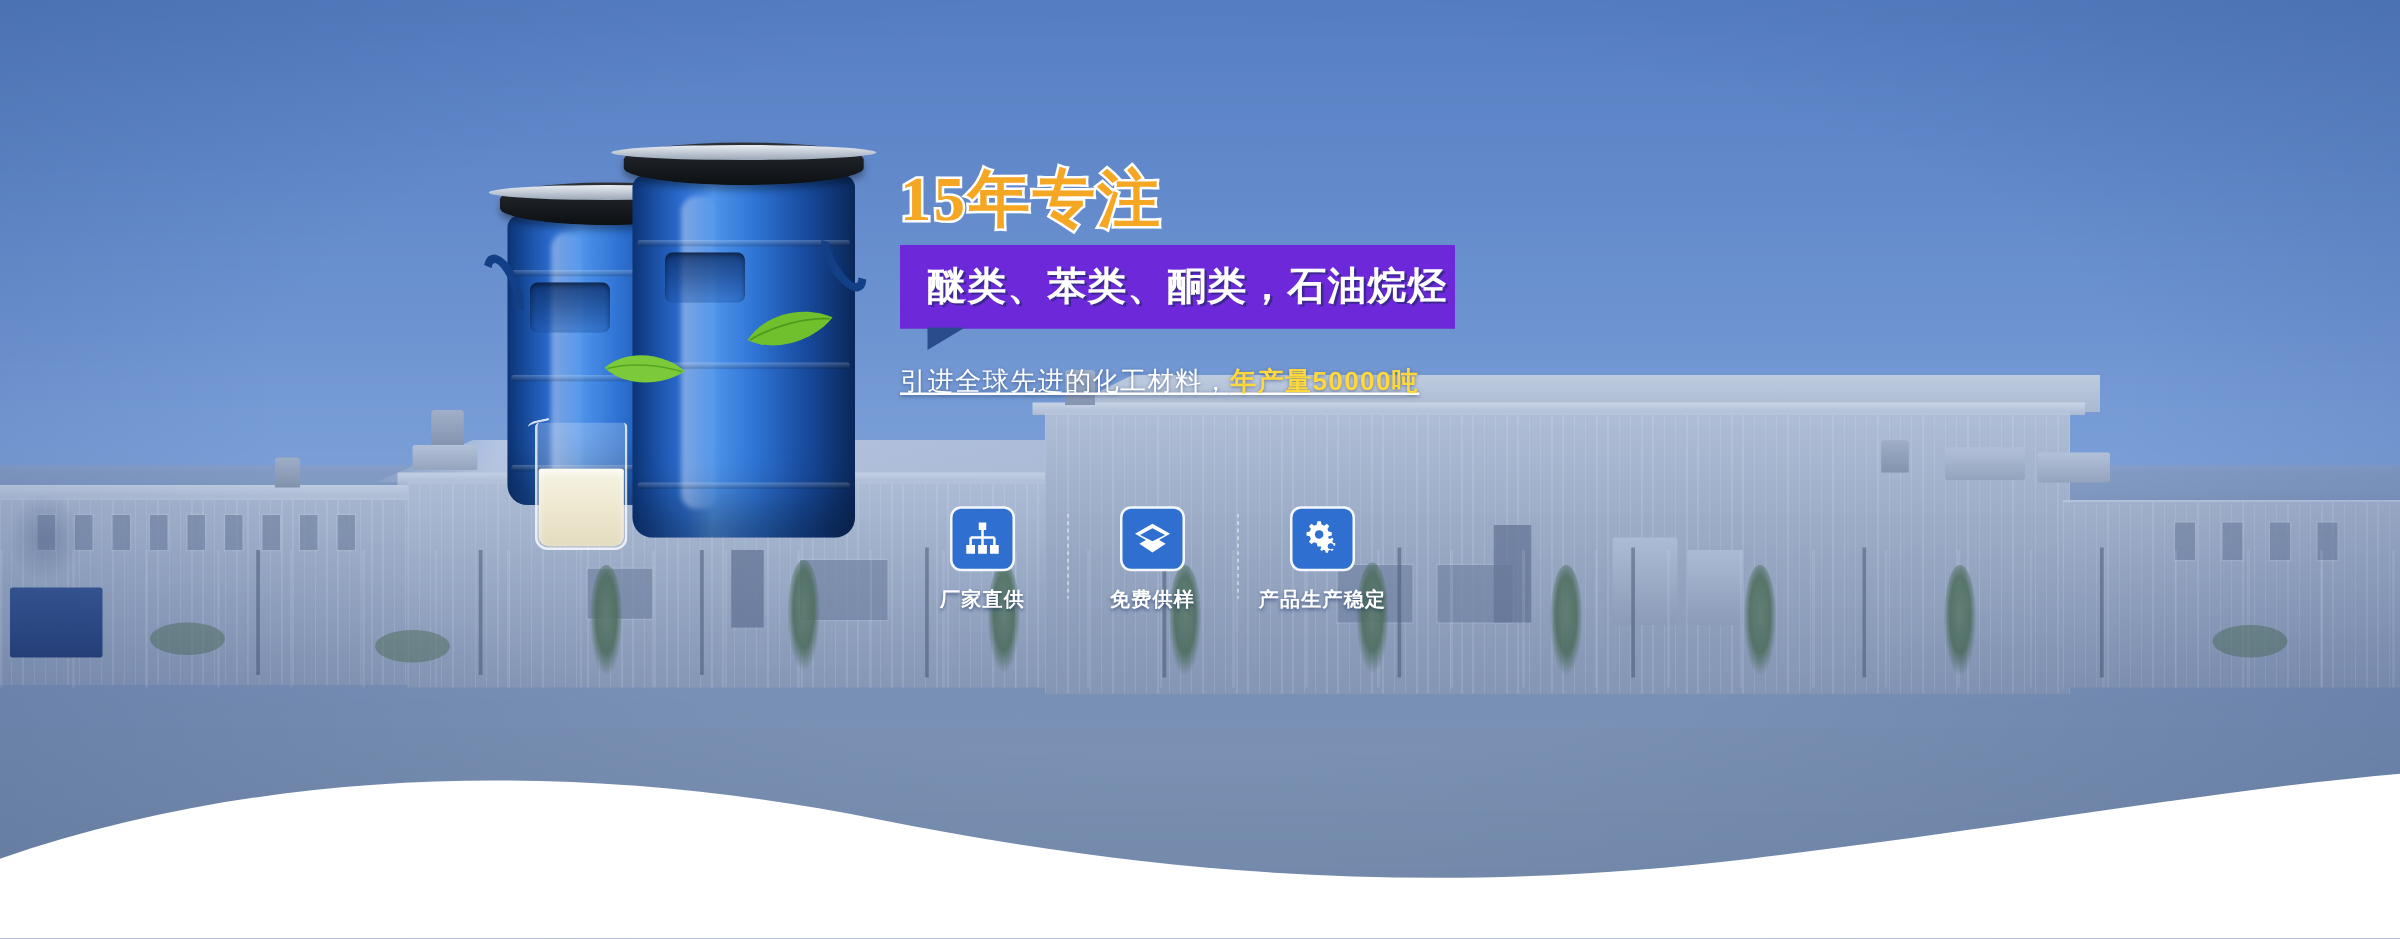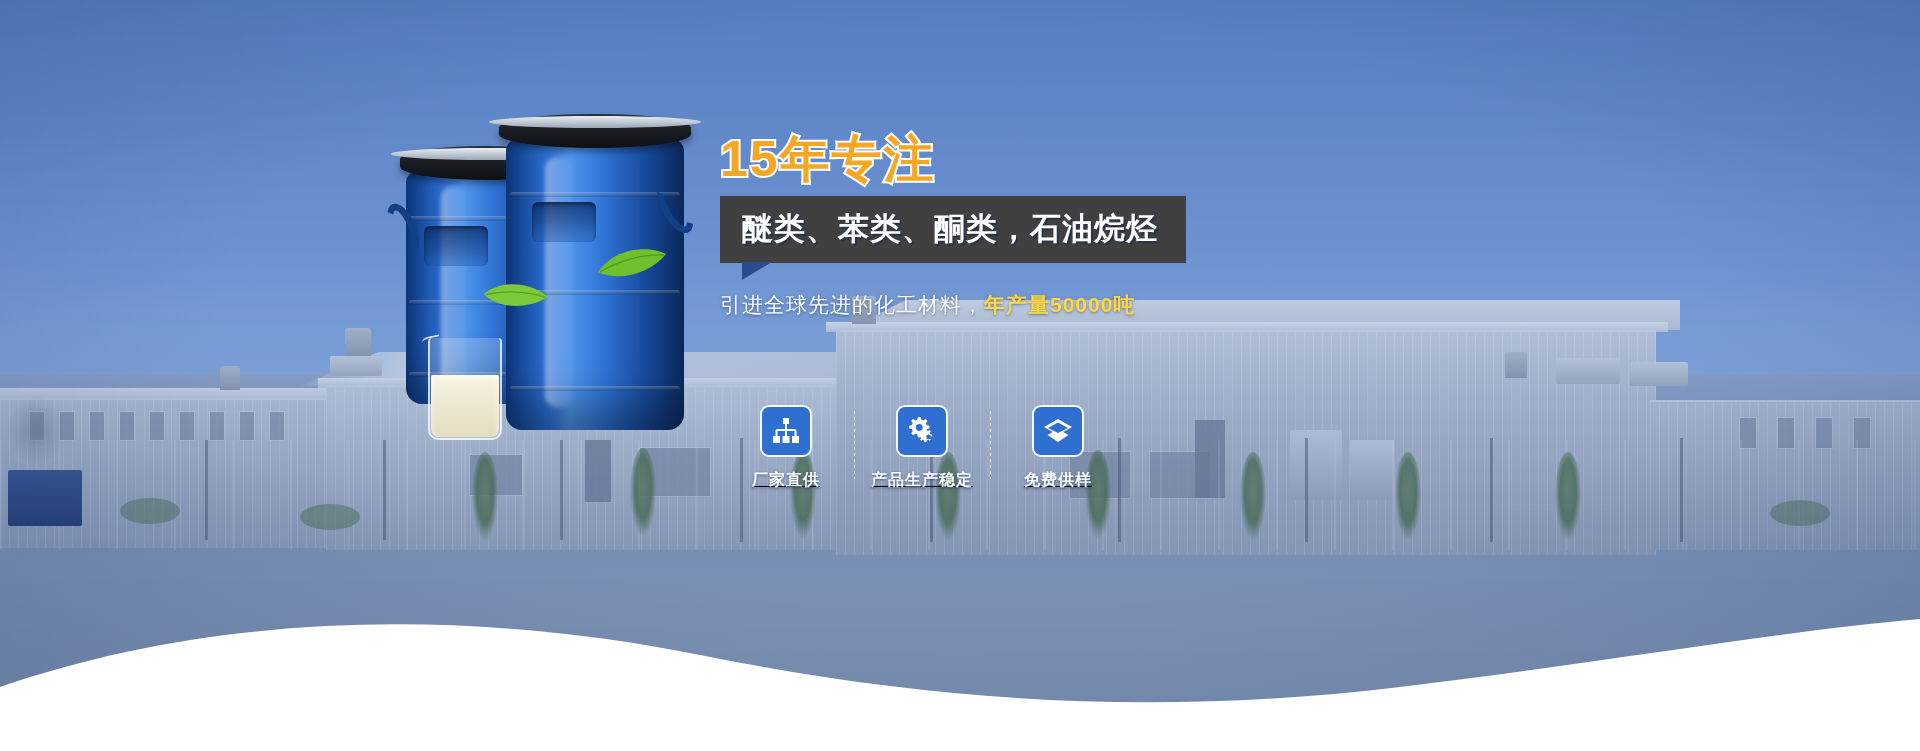--- a/index.html
+++ b/index.html
@@ -206,65 +206,66 @@
 
   
   .leaf { position:absolute; }
   .leaf svg { display:block; }
 
   
   #copy { position:absolute; left:720px; top:126px; width:520px; }
 
   .line1 { display:flex; align-items:flex-end; gap:12px; height:58px; }
   .hl-cn {
-    font-family:Liberation Sans, sans-serif;
+    font-family:Liberation Serif, serif;
     font-size:50px; font-weight:bold; letter-spacing:2px;
     color:#f5a623; line-height:1;
     -webkit-text-stroke:4px #ffffff;
     paint-order:stroke fill;
     text-shadow:0 0 1px #fff;
   }
   .hl-en {
     font-family:"Liberation Serif", serif;
     font-size:27px; letter-spacing:5px; color:rgba(255,255,255,.42);
     line-height:1; padding-bottom:4px; white-space:nowrap;
     overflow:hidden;
   }
 
   .band-wrap { position:relative; margin-top:12px; }
   .band {
-    background:#404040;
-    padding:12px 28px 13px 22px;
+    background:#6d28d9;
+    padding:12px 6px 13px 22px;
     display:inline-block;
     text-align:center;
   }
   .band-text {
     font-family:"Liberation Sans", sans-serif;
     font-size:31px; font-weight:bold; color:#ffffff;
     letter-spacing:1px; white-space:nowrap;
     text-shadow:2px 2px 0 rgba(20,40,85,.55);
   }
   .band-tail {
     position:absolute; left:22px; bottom:-17px;
     width:0; height:0;
     border-left:30px solid #2b4c8c;
     border-bottom:18px solid transparent;
   }
 
   .subline {
     margin-top:28px;
     font-size:21px; color:#ffffff; letter-spacing:1px; white-space:nowrap;
     text-shadow:0 1px 3px rgba(20,45,95,.55);
+    text-decoration:underline;
   }
   .subline .accent { color:#ffd83d; font-weight:bold; }
 
   
   #features {
     position:absolute; left:718px; top:405px;
-    display:flex; align-items:center;text-decoration:underline;
+    display:flex; align-items:center;
   }
   .feat {
     width:136px; display:flex; flex-direction:column; align-items:center;
     position:relative;
   }
   .feat + .feat::before {
     content:""; position:absolute; left:0; top:6px;
     width:1px; height:68px;
     background-image:linear-gradient(180deg, rgba(255,255,255,.7) 50%, rgba(255,255,255,0) 0);
     background-size:1px 6px;
@@ -450,42 +451,42 @@
           <rect x="21" y="19" width="7" height="7" fill="#fff"></rect>
           <path d="M15 7 L15 13 M5.5 13 L24.5 13 M5.5 13 L5.5 19 M15 13 L15 19 M24.5 13 L24.5 19" stroke="#fff" stroke-width="2" fill="none"></path>
         </svg>
       </div>
       <div class="flabel">厂家直供</div>
     </div>
 
 
     <div class="feat">
       <div class="badge">
+        <svg width="32" height="28" viewBox="0 0 32 28">
+          <path d="M16 2 L30 10 L16 18 L2 10 Z" fill="#fff"></path>
+          <path d="M16 12 L26.5 18 L16 25 L5.5 18 Z" fill="#fff"></path>
+          <path d="M16 5.5 L26 11 L16 16 L6 11 Z" fill="#2f6fd0"></path>
+        </svg>
+      </div>
+      <div class="flabel">免费供样</div>
+    </div>
+
+    <div class="feat">
+      <div class="badge">
         <svg width="32" height="30" viewBox="0 0 32 30">
           <g fill="#fff">
             <path d="M12 1 l2.6 0 .6 2.6 2.1 .9 2.2-1.5 1.9 1.9-1.5 2.2 .9 2.1 2.6 .6 0 2.6-2.6 .6-.9 2.1 1.5 2.2-1.9 1.9-2.2-1.5-2.1 .9-.6 2.6-2.6 0-.6-2.6-2.1-.9-2.2 1.5-1.9-1.9 1.5-2.2-.9-2.1-2.6-.6 0-2.6 2.6-.6 .9-2.1-1.5-2.2 1.9-1.9 2.2 1.5 2.1-.9z"></path>
             <circle cx="13.3" cy="11.5" r="3.4" fill="#2f6fd0"></circle>
             <path d="M24 15.5 l1.9 0 .45 1.9 1.5 .65 1.6-1.1 1.35 1.35-1.1 1.6 .65 1.5 1.9 .45 0 1.9-1.9 .45-.65 1.5 1.1 1.6-1.35 1.35-1.6-1.1-1.5 .65-.45 1.9-1.9 0-.45-1.9-1.5-.65-1.6 1.1-1.35-1.35 1.1-1.6-.65-1.5-1.9-.45 0-1.9 1.9-.45 .65-1.5-1.1-1.6 1.35-1.35 1.6 1.1 1.5-.65z" transform="translate(-3.5,-1.5) scale(.92)"></path>
             <circle cx="22.6" cy="20.9" r="2.4" fill="#2f6fd0"></circle>
           </g>
         </svg>
       </div>
       <div class="flabel">产品生产稳定</div>
     </div>
 
-    <div class="feat">
-      <div class="badge">
-        <svg width="32" height="28" viewBox="0 0 32 28">
-          <path d="M16 2 L30 10 L16 18 L2 10 Z" fill="#fff"></path>
-          <path d="M16 12 L26.5 18 L16 25 L5.5 18 Z" fill="#fff"></path>
-          <path d="M16 5.5 L26 11 L16 16 L6 11 Z" fill="#2f6fd0"></path>
-        </svg>
-      </div>
-      <div class="flabel">免费供样</div>
-    </div>
-
   </div>
 
   <svg id="wave" viewBox="0 0 1920 160" preserveAspectRatio="none">
     <path d="M0,96 C220,20 470,18 700,64 C930,110 1150,126 1400,96 C1600,72 1780,40 1920,28 L1920,160 L0,160 Z" fill="#ffffff"></path>
   </svg>
 
 </div>
 
 </body></html>

